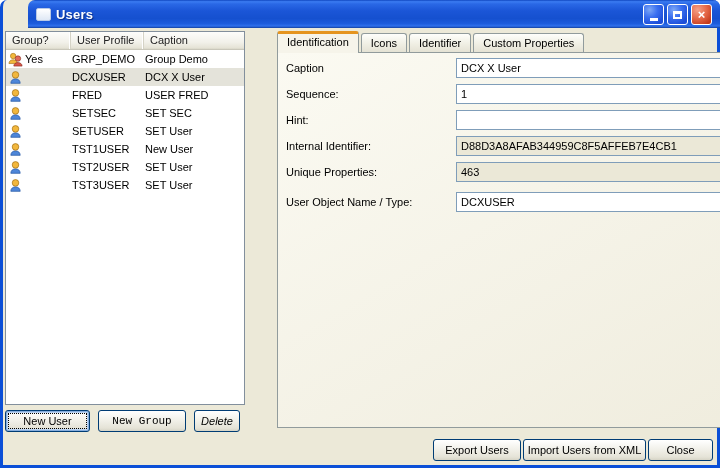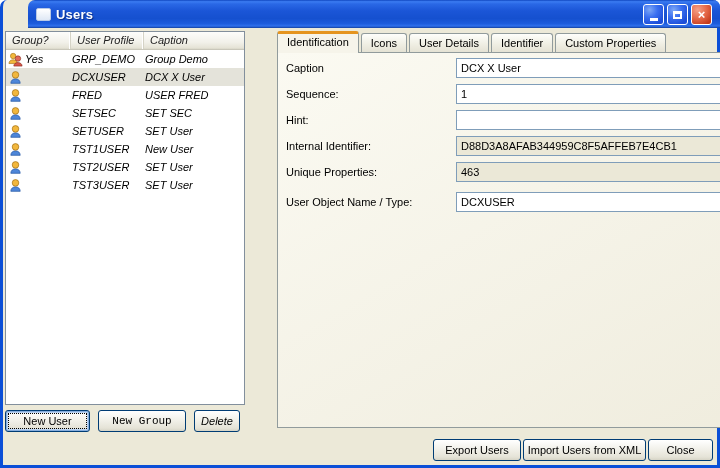--- a/index.html
+++ b/index.html
@@ -26,21 +26,21 @@
   .tbtn.blue { background:radial-gradient(circle at 30% 25%,#7da7f5,#3a6ff0 40%,#1d4ed8 80%); }
   .tbtn.red  { background:radial-gradient(circle at 30% 25%,#f5a088,#e66a4a 45%,#c43a1c 85%); }
   .glyph-min { width:8px; height:3px; background:#fff; margin-top:10px; }
   .glyph-max { width:9px; height:8px; border:2px solid #fff; border-top-width:3px; }
   .glyph-x { font-weight:bold; font-size:13px; font-family:"Liberation Sans",sans-serif; }
 
   .client { position:absolute; top:28px; left:0; right:0; bottom:0; background:#ece9d8; }
 
   
   .listview { position:absolute; left:2px; top:3px; width:240px; height:374px;
-    background:#ffffff; border:1px solid #828f9c;font-style:italic; }
+    background:#ffffff; border:1px solid #828f9c; }
   .lv-header { display:flex; height:18px;
     background:linear-gradient(180deg,#fdfdfb,#f2f1ea 60%,#e6e4d7 92%,#d9d7c8);
     border-bottom:1px solid #c9c7ba; font-size:11px; color:#222; }
   .lv-hcell { padding:2px 4px 0 6px; position:relative; }
   .lv-hcell + .lv-hcell { border-left:1px solid #d5d3c6; box-shadow:-1px 0 0 #ffffff; }
   .c0 { width:64px; flex:0 0 auto; }
   .c1 { width:73px; flex:0 0 auto; }
   .c2 { flex:1; }
   .lv-row { display:flex; height:18px; font-size:11px; color:#000; align-items:center; }
   .lv-row.selected { background:#e4e3da; }
@@ -223,21 +223,20 @@
     <div class="left-buttons">
       <div class="xpbtn focused btn-newuser">New User</div>
       <div class="xpbtn btn-newgroup">New Group</div>
       <div class="xpbtn btn-delete">Delete</div>
     </div>
 
     <div class="tabcontrol">
       <div class="tab-strip" id="tab-strip">
           <div class="tab active">Identification</div>
           <div class="tab">Icons</div>
-          <div class="tab">User Details</div>
           <div class="tab">Identifier</div>
           <div class="tab">Custom Properties</div>
         </div>
       <div class="tab-panel">
         <div id="form-fields">
             <div class="field-row">
               <div class="field-label">Caption</div>
               <input type="text" class="field-input" value="DCX X User" style="">
             </div>
             <div class="field-row">

